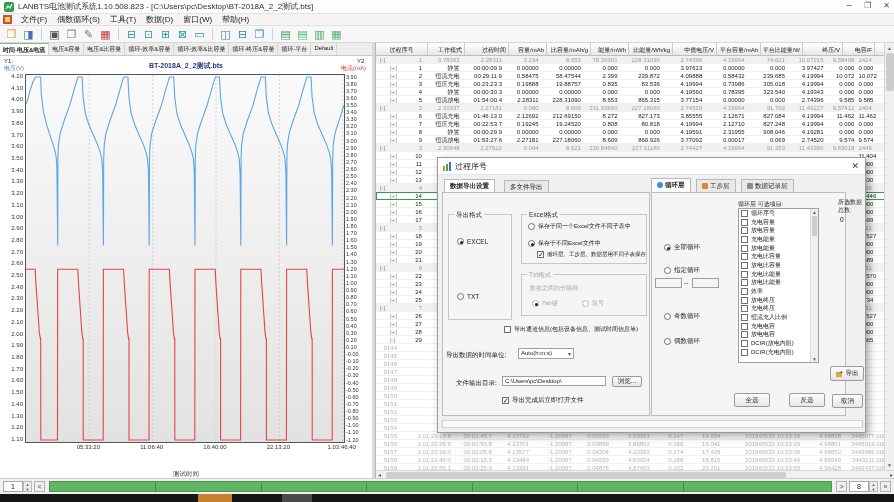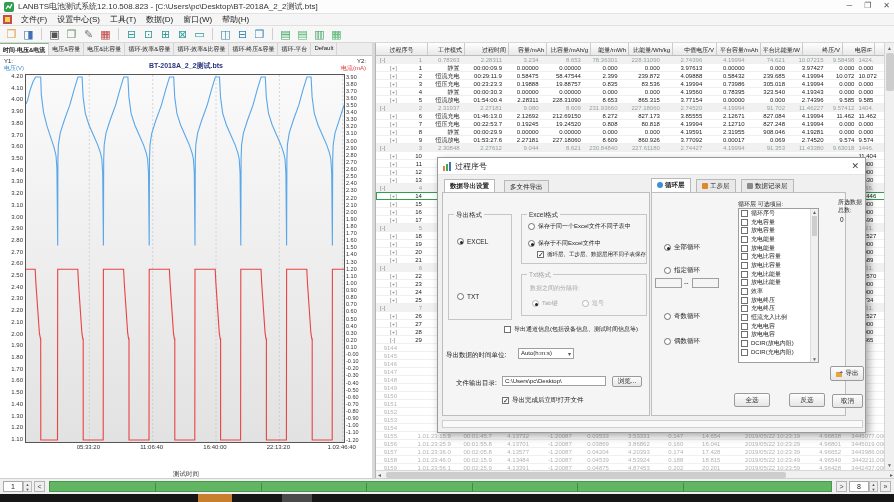--- a/index.html
+++ b/index.html
@@ -84,36 +84,36 @@
   .tabicon { width:6px; height:6px; border-radius:50%; display:inline-block; margin-right:2px; vertical-align:-1px; }
 </style>
 </head>
 <body>
 
 <div class="titlebar">
   <svg width="10" height="10">
       <rect x="0" y="0" width="10" height="10" rx="2" fill="#2e9e4f"></rect>
       <polyline points="2,7 4,4 6,6 8,2" stroke="#fff" stroke-width="1.2" fill="none"></polyline>
     </svg>
-  <span class="ttl">LANBTS电池测试系统12.10.508.823 - [C:\Users\pc\Desktop\BT-2018A_2_2测试.bts]</span>
+  <span class="ttl">LANBTS电池测试系统1.10.508.823 - [C:\Users\pc\Desktop\BT-2018A_2_2测试.bts]</span>
   <div class="winbtns">
     <span>─</span>
     <span>❐</span>
     <span>✕</span>
   </div>
 </div>
 
 <div class="menubar">
   <svg width="9" height="9" style="margin-right:2px">
       <rect x="0" y="0" width="9" height="9" fill="#c94b4b"></rect>
       <rect x="2" y="2" width="5" height="5" fill="#f2d64b"></rect>
     </svg>
   <span id="menu-items" style="display:flex">
       <span class="mi">文件(F)</span>
-      <span class="mi">设置中心(S)</span>
+      <span class="mi">偶数循环(S)</span>
       <span class="mi">工具(T)</span>
       <span class="mi">数据(D)</span>
       <span class="mi">窗口(W)</span>
       <span class="mi">帮助(H)</span>
     </span>
   <div class="childbtns">
     <span>─</span>
     <span>❐</span>
     <span>✕</span>
   </div>

